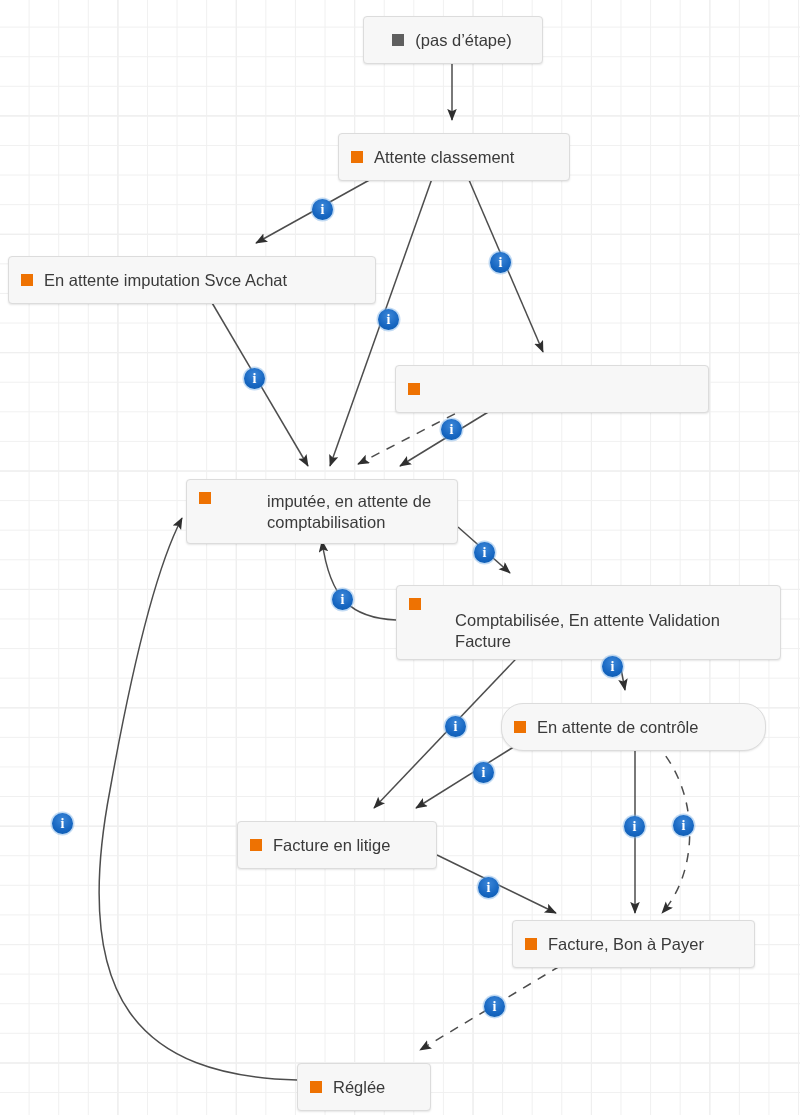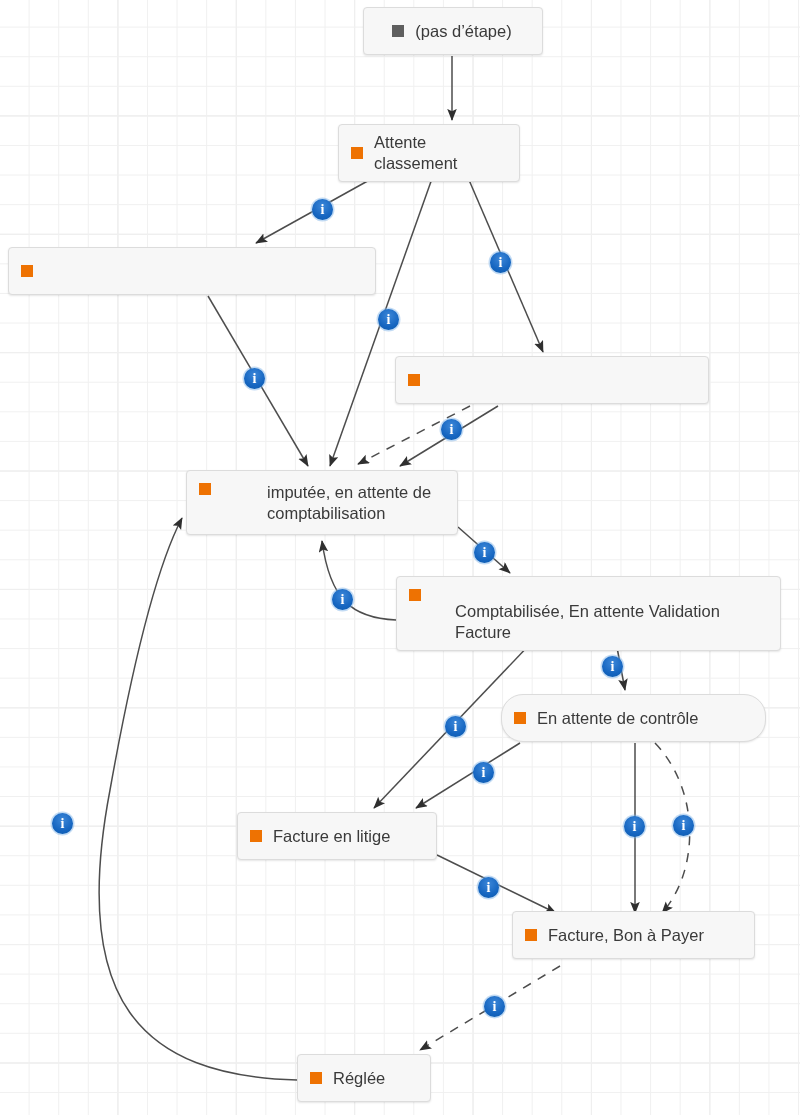--- a/index.html
+++ b/index.html
@@ -34,20 +34,21 @@
     border:1px solid #dcdcdc;
     border-radius:4px;
     box-shadow:0 1px 2px rgba(0,0,0,0.10);
     display:flex;
     align-items:center;
     padding:7px 14px 7px 12px;
     color:#3a3a3a;
     font-size:16.5px;
     line-height:21px;
     white-space:pre-line;
+    margin-top:9px;
   }
   .node .swatch{
     flex:0 0 auto;
     width:12px;height:12px;
     margin-right:11px;
     display:inline-block;
     align-self:flex-start;
     margin-top:5px;
   }
   .node .label{display:block;}
@@ -94,22 +95,22 @@
         <path d="M635,743 L635,913" fill="none" stroke="#4d4d4d" stroke-width="1.5" marker-end="url(#arrow)"></path>
         <path d="M655,743 C700,790 700,870 662,913" fill="none" stroke="#4d4d4d" stroke-width="1.5" marker-end="url(#arrow)" stroke-dasharray="9,8"></path>
         <path d="M437,855 L556,913" fill="none" stroke="#4d4d4d" stroke-width="1.5" marker-end="url(#arrow)"></path>
         <path d="M560,966 L420,1050" fill="none" stroke="#4d4d4d" stroke-width="1.5" marker-end="url(#arrow)" stroke-dasharray="9,8"></path>
         <path d="M297,1080 C140,1076 70,1000 110,790 C135,650 160,560 182,518" fill="none" stroke="#4d4d4d" stroke-width="1.5" marker-end="url(#arrow)"></path>
       </g>
   </svg>
 
   <div id="node-layer">
       <div class="node" style="left: 363px; top: 7px; width: 180px; min-height: 48px; justify-content: center;"><span class="swatch" style="background: rgb(95, 95, 95); align-self: center; margin-top: 0px;"></span><span class="label">(pas d’étape)</span></div>
-      <div class="node" style="left: 338px; top: 124px; width: 182px; min-height: 48px; justify-content: flex-start;"><span class="swatch" style="background: rgb(238, 114, 2); align-self: center; margin-top: 0px;"></span><span class="label">Attente classement</span></div>
-      <div class="node" style="left: 8px; top: 247px; width: 368px; min-height: 48px;"><span class="swatch" style="background: rgb(238, 114, 2); align-self: center; margin-top: 0px;"></span></div>
+      <div class="node" style="left: 338px; top: 124px; width: 232px; min-height: 48px; justify-content: flex-start;"><span class="swatch" style="background: rgb(238, 114, 2); align-self: center; margin-top: 0px;"></span><span class="label">Attente classement</span></div>
+      <div class="node" style="left: 8px; top: 247px; width: 368px; min-height: 48px;"><span class="swatch" style="background: rgb(238, 114, 2); align-self: center; margin-top: 0px;"></span><span class="label">En attente imputation Svce Achat</span></div>
       <div class="node" style="left: 395px; top: 356px; width: 314px; min-height: 48px;"><span class="swatch" style="background: rgb(238, 114, 2); align-self: center; margin-top: 0px;"></span></div>
       <div class="node" style="left: 186px; top: 470px; width: 272px; min-height: 65px; gap: 45px;"><span class="swatch" style="background: rgb(238, 114, 2);"></span><span class="label">imputée, en attente de
 comptabilisation</span></div>
       <div class="node" style="left: 396px; top: 576px; width: 385px; min-height: 65px; flex-direction: column;"><span class="swatch" style="background: rgb(238, 114, 2);"></span><span class="label">Comptabilisée, En attente Validation
 Facture</span></div>
       <div class="node" style="left: 501px; top: 694px; width: 265px; min-height: 48px; border-radius: 22px;"><span class="swatch" style="background: rgb(238, 114, 2); align-self: center; margin-top: 0px;"></span><span class="label">En attente de contrôle</span></div>
       <div class="node" style="left: 237px; top: 812px; width: 200px; min-height: 48px;"><span class="swatch" style="background: rgb(238, 114, 2); align-self: center; margin-top: 0px;"></span><span class="label">Facture en litige</span></div>
       <div class="node" style="left: 512px; top: 911px; width: 243px; min-height: 48px;"><span class="swatch" style="background: rgb(238, 114, 2); align-self: center; margin-top: 0px;"></span><span class="label">Facture, Bon à Payer</span></div>
       <div class="node" style="left: 297px; top: 1054px; width: 134px; min-height: 48px;"><span class="swatch" style="background: rgb(238, 114, 2); align-self: center; margin-top: 0px;"></span><span class="label">Réglée</span></div>
     </div>

